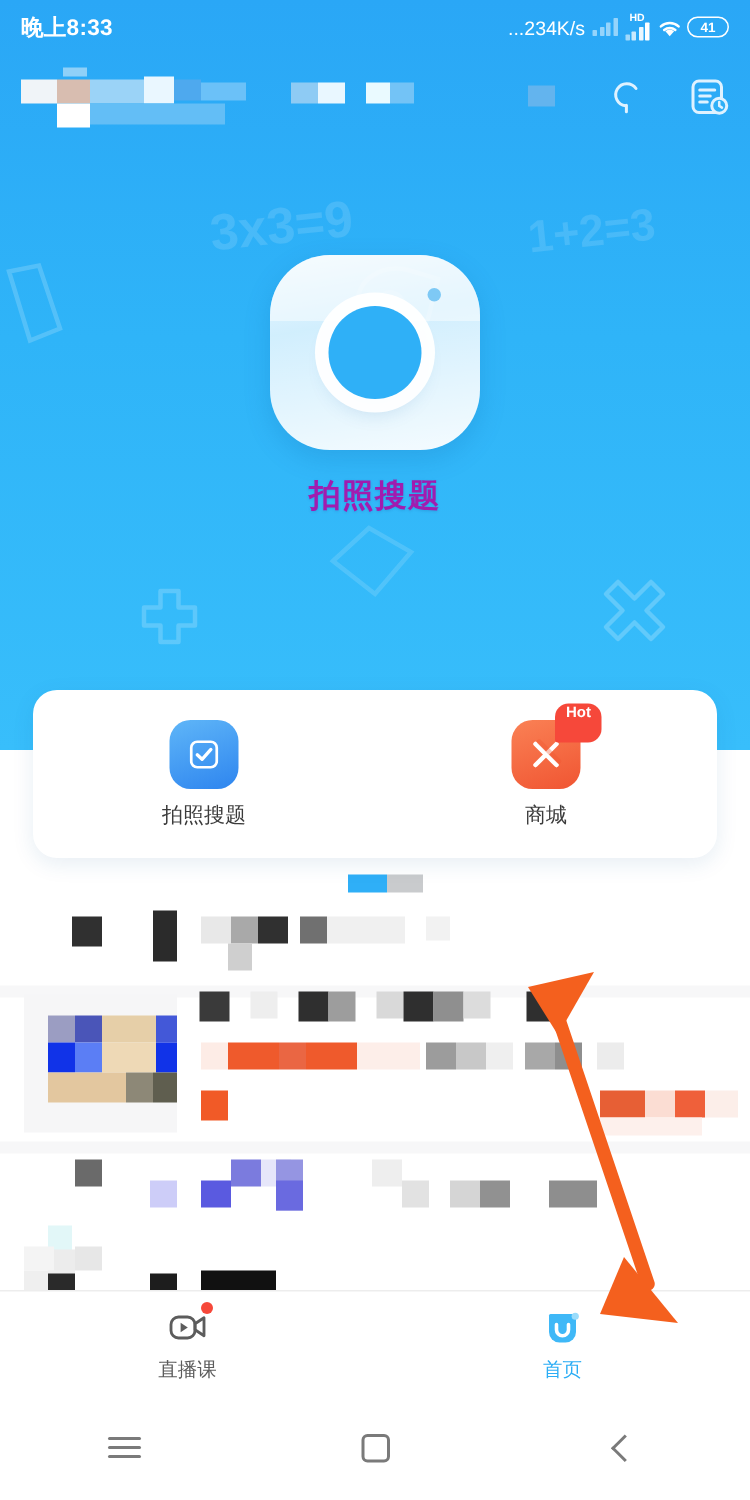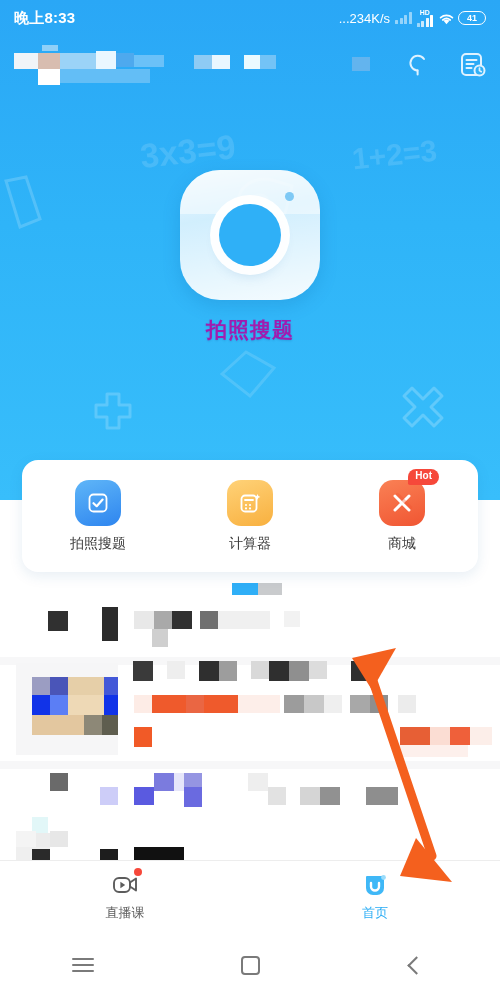--- a/index.html
+++ b/index.html
@@ -98,21 +98,21 @@
   }
   .quick { flex:1; display:flex; flex-direction:column; align-items:center; }
   .q-ic {
     width:46px;height:46px;border-radius:14px;
     display:flex;align-items:center;justify-content:center; position:relative;
   }
   .q-label { margin-top:9px; font-size:14px; color:#3b3b3b; }
   .hot {
     position:absolute; right:-14px; top:-11px;
     background:#F6483A; color:#fff; font-size:10px; font-weight:700;
-    padding:2px 7px 4px; border-radius:9px 9px 9px 2px; line-height:1;
+    padding:2px 7px 14px; border-radius:9px 9px 9px 2px; line-height:1;
   }
 
   
   .feed { position:absolute; left:0; top:575px; width:500px; height:285px;
           background:#fff; z-index:4; overflow:hidden; }
   .m { position:absolute; }
   .feed-sep { position:absolute; left:0; width:500px; height:8px; background:#f7f7f8; }
   .thumb { position:absolute; background:#f6f6f7; }
 
   
@@ -257,34 +257,20 @@
     <div class="quick">
       <div class="q-ic" style="background:linear-gradient(160deg,#5FB6F8,#2E85EF);">
         <svg width="24" height="24" viewBox="0 0 24 24" fill="none">
           <rect x="3.5" y="3.5" width="17" height="17" rx="4" stroke="#fff" stroke-width="1.8"></rect>
           <path d="M7.5 12.2 L10.7 15.2 L16.6 8.6" stroke="#fff" stroke-width="2.2" stroke-linecap="round" stroke-linejoin="round"></path>
         </svg>
       </div>
       <div class="q-label">拍照搜题</div>
     </div>
 
-    <div class="quick">
-      <div class="q-ic" style="background:linear-gradient(160deg,#FFD278,#F8B03F);">
-        <svg width="24" height="24" viewBox="0 0 24 24" fill="none">
-          <rect x="3.5" y="4.5" width="15" height="16" rx="3.5" stroke="#fff" stroke-width="1.8"></rect>
-          <path d="M7 9 h8" stroke="#fff" stroke-width="1.8" stroke-linecap="round"></path>
-          <circle cx="8" cy="14" r="1.1" fill="#fff"></circle>
-          <circle cx="12" cy="14" r="1.1" fill="#fff"></circle>
-          <circle cx="8" cy="17.4" r="1.1" fill="#fff"></circle>
-          <circle cx="12" cy="17.4" r="1.1" fill="#fff"></circle>
-          <path d="M19.5 3 l.9 2 2 .9 -2 .9 -.9 2 -.9 -2 -2 -.9 2 -.9 z" fill="#fff"></path>
-        </svg>
-      </div>
-      <div class="q-label">计算器</div>
-    </div>
 
     <div class="quick">
       <div class="q-ic" style="background:linear-gradient(160deg,#FA8155,#F05532);">
         <svg width="24" height="24" viewBox="0 0 24 24" fill="none">
           <path d="M5 5 L19 19 M19 5 L5 19" stroke="#fff" stroke-width="3" stroke-linecap="round"></path>
           <path d="M7.5 3.5 L20.5 16.5" stroke="#F05532" stroke-width="3.2" stroke-linecap="round" opacity=".35"></path>
         </svg>
         <span class="hot">Hot</span>
       </div>
       <div class="q-label">商城</div>

